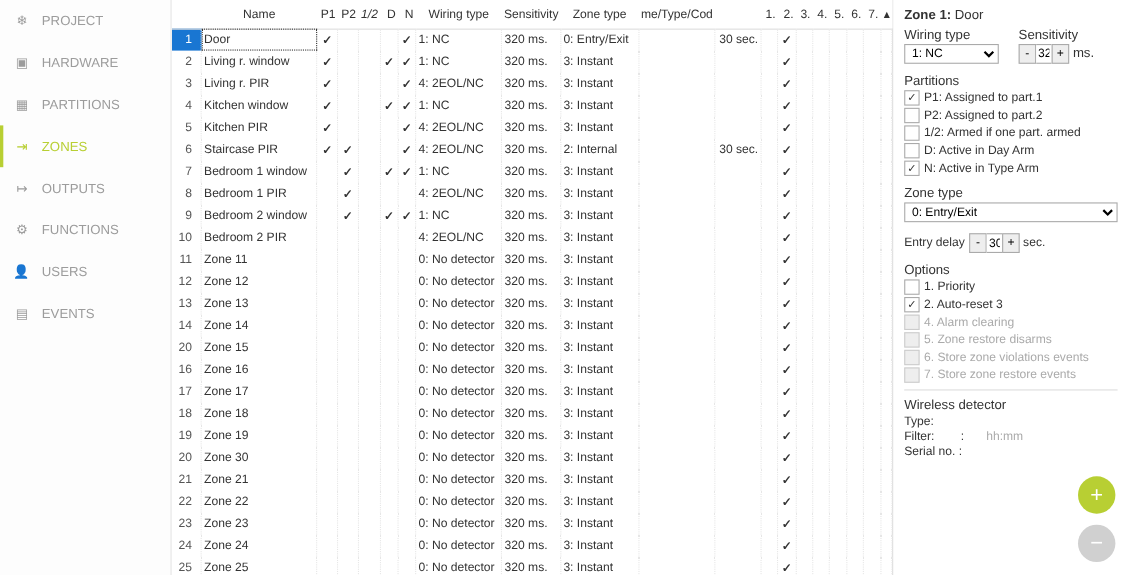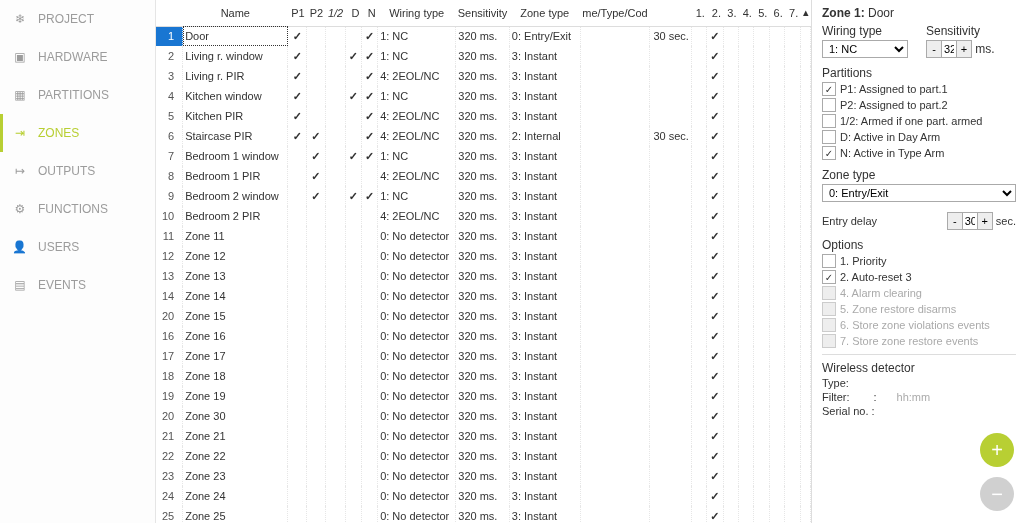--- a/index.html
+++ b/index.html
@@ -721,21 +721,21 @@
             <span class="cb checked"></span>
             <span>N: Active in Type Arm</span>
           </div>
         </div>
 
       <div class="sect">Zone type</div>
       <select style="width:100%;">
         <option>0: Entry/Exit</option>
       </select>
 
-      <div class="row" style="margin-top:10px; justify-content:space-between;">
+      <div class="row" style="margin-top:10px; justify-content:flex-start;">
         <span>Entry delay</span>
         <span>
           <span class="spin">
             <button>-</button>
             <input type="text" value="30" style="">
             <button>+</button>
           </span>
           <span>sec.</span>
         </span>
       </div>

